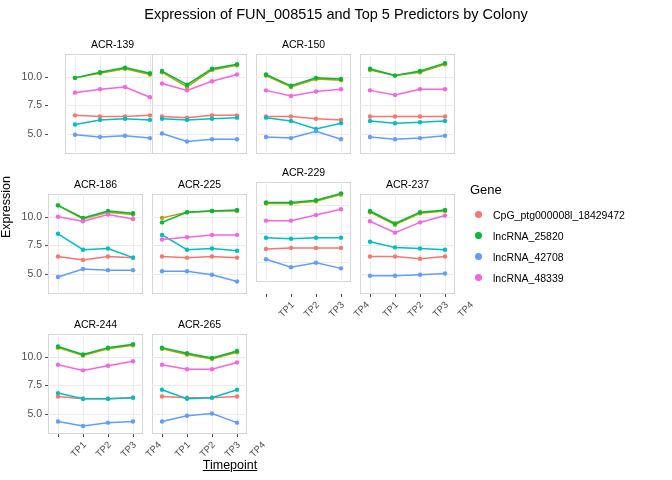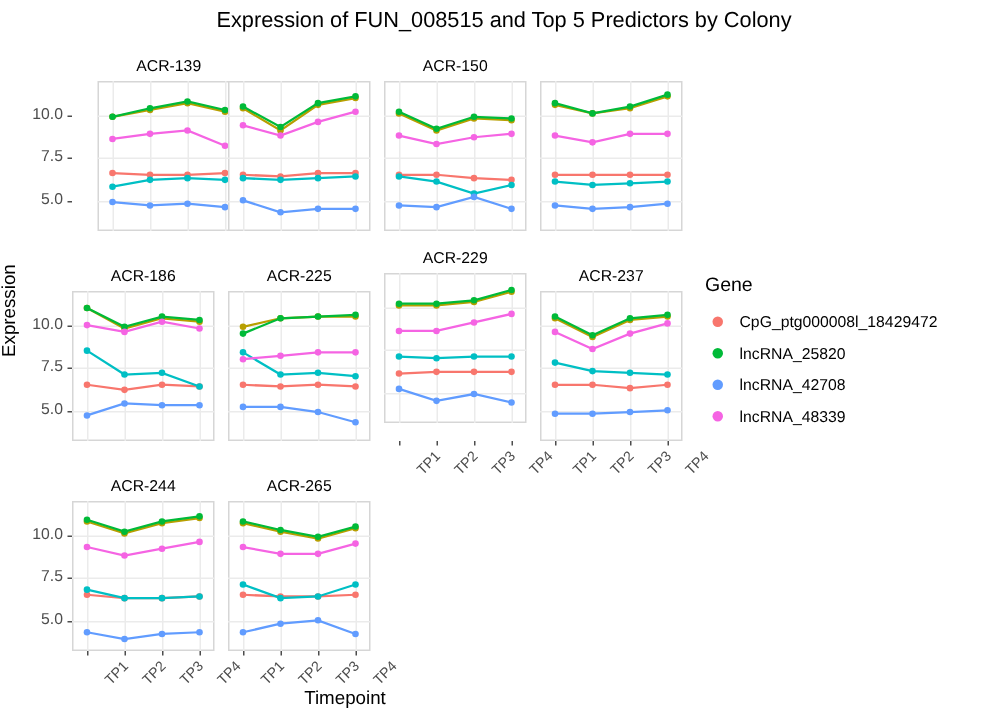--- a/index.html
+++ b/index.html
@@ -29,20 +29,21 @@
     transform:rotate(-90deg);
     transform-origin:left top;
     font-size:12.5px;
     white-space:nowrap;
   }
   .xlab{
     position:absolute;
     left:0;top:432px;width:460px;
     text-align:center;
     font-size:12.5px;
+    text-decoration:underline;
   }
   .panel{
     position:absolute;
     width:95px;height:100px;
   }
   .strip{
     position:absolute;
     left:0;top:-17px;width:95px;height:15px;
     font-size:10.5px;
     text-align:center;

